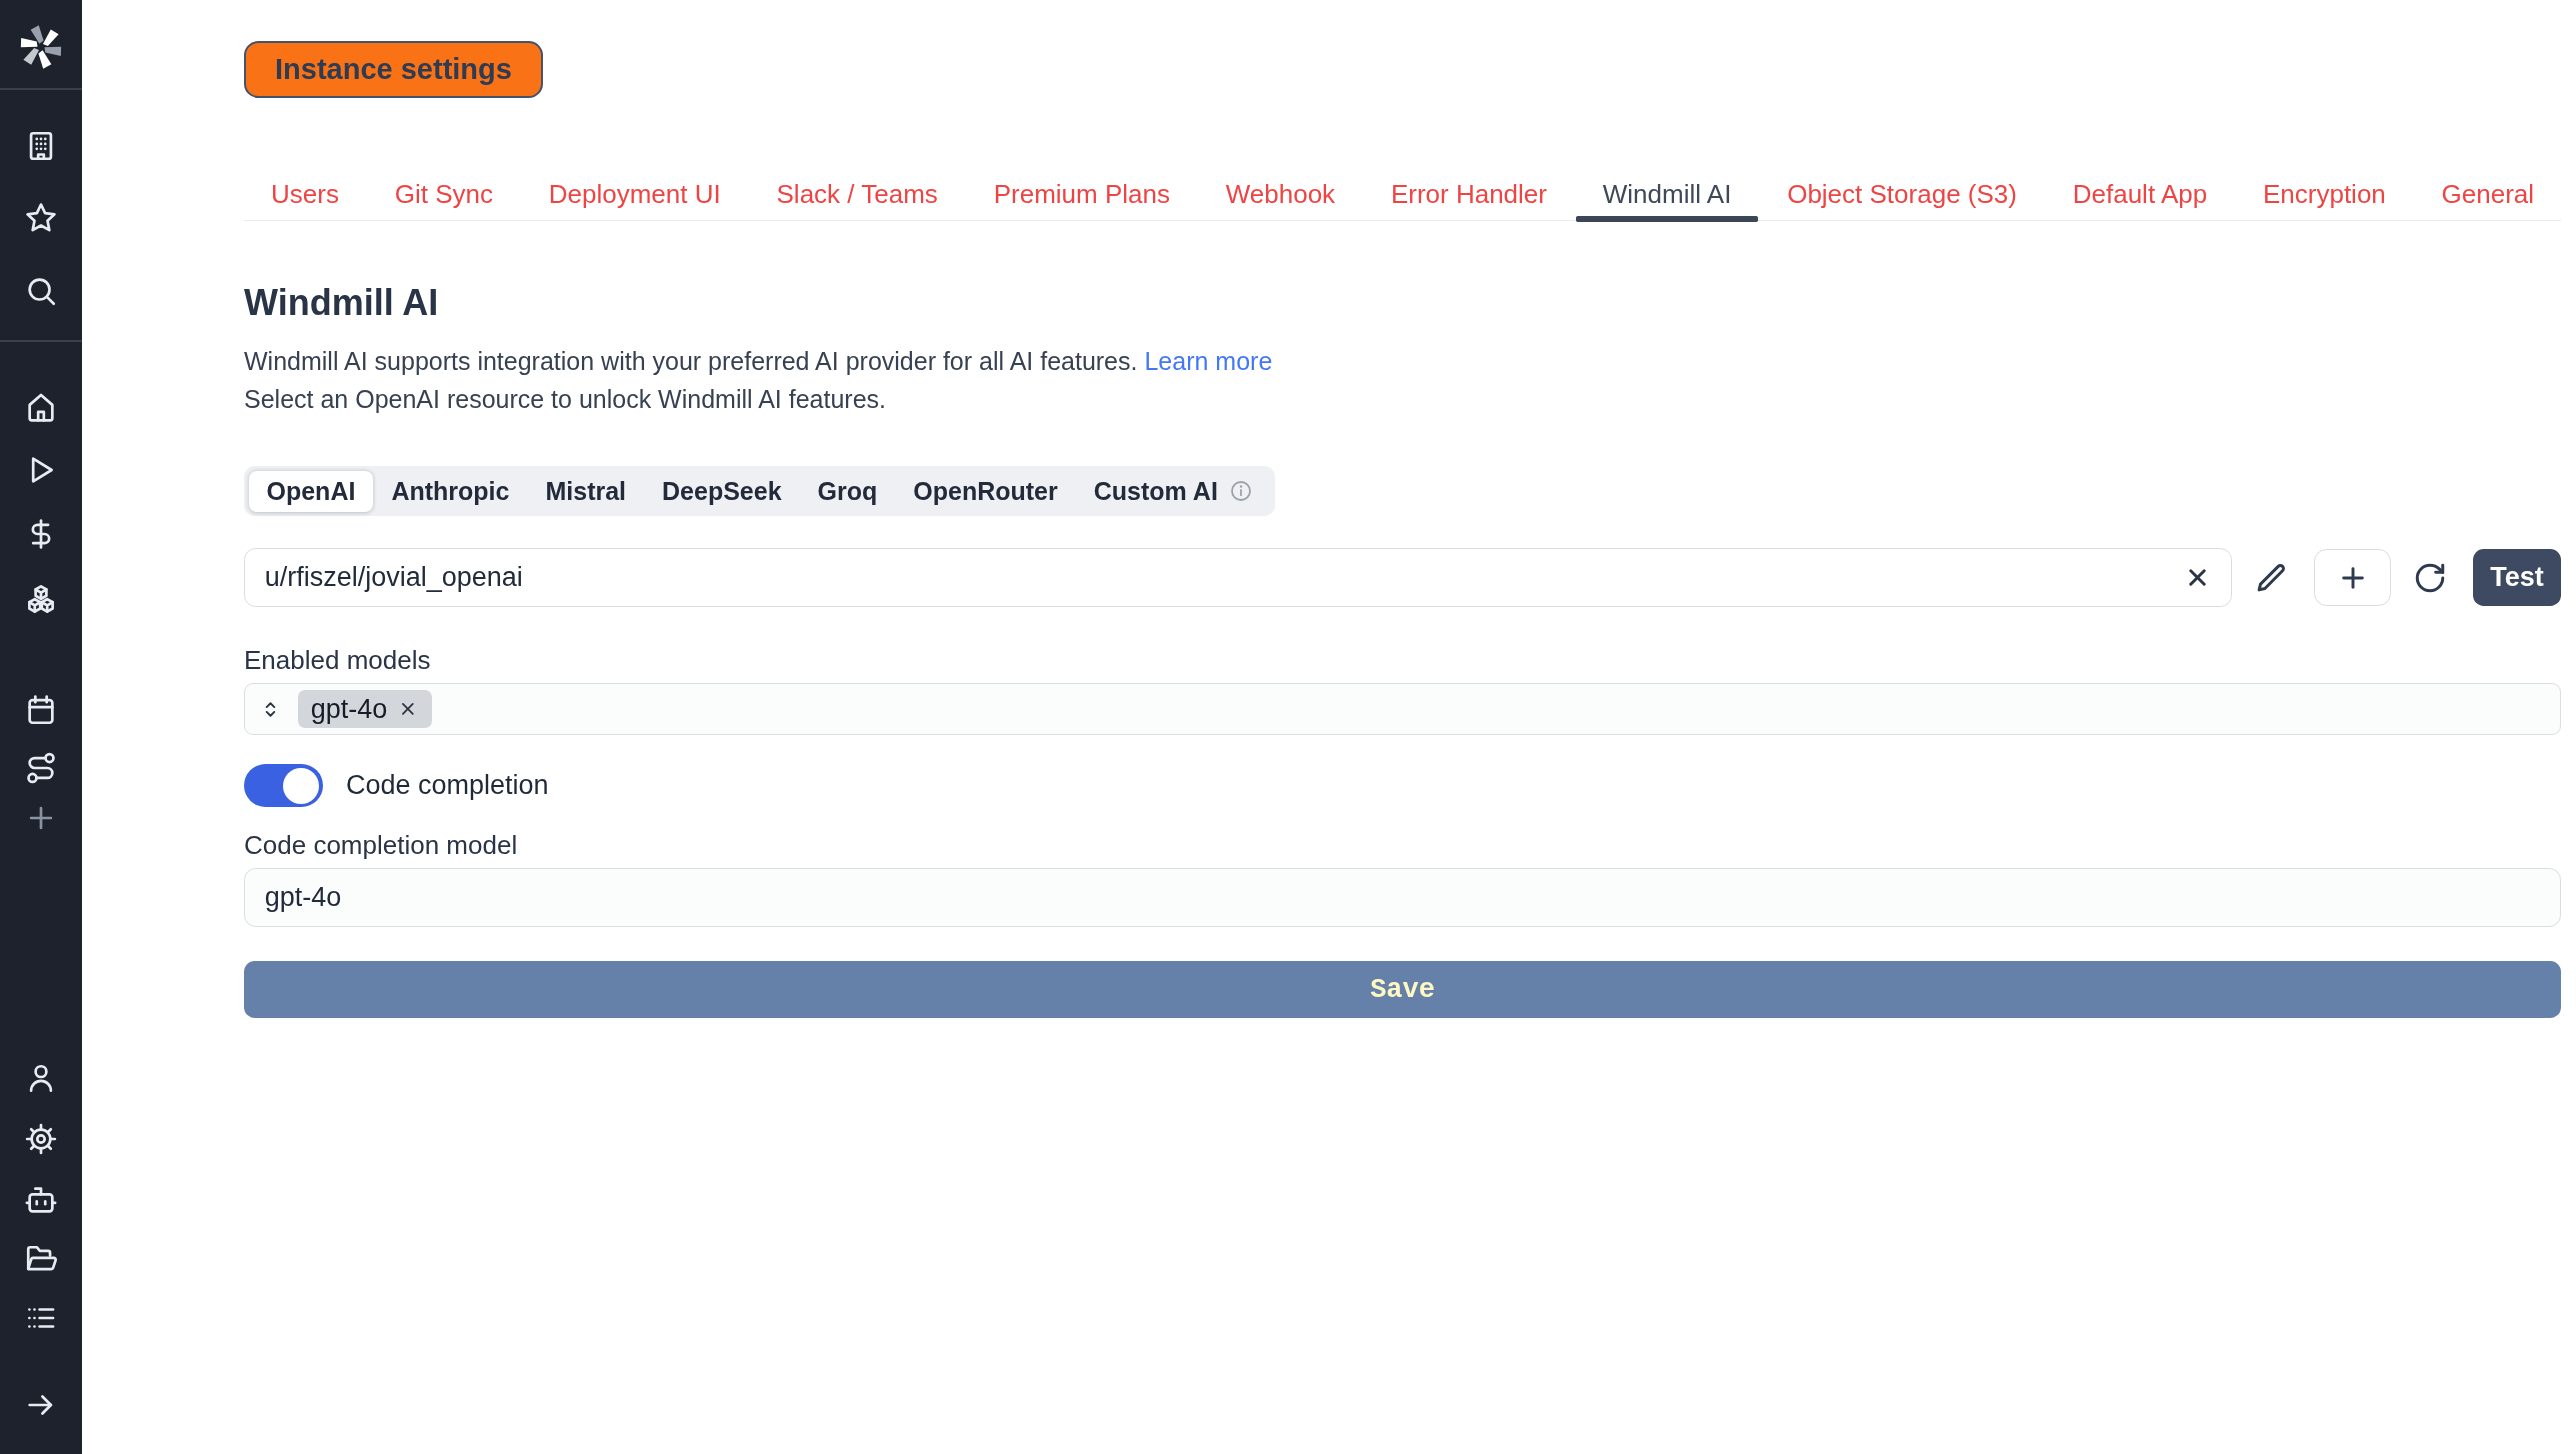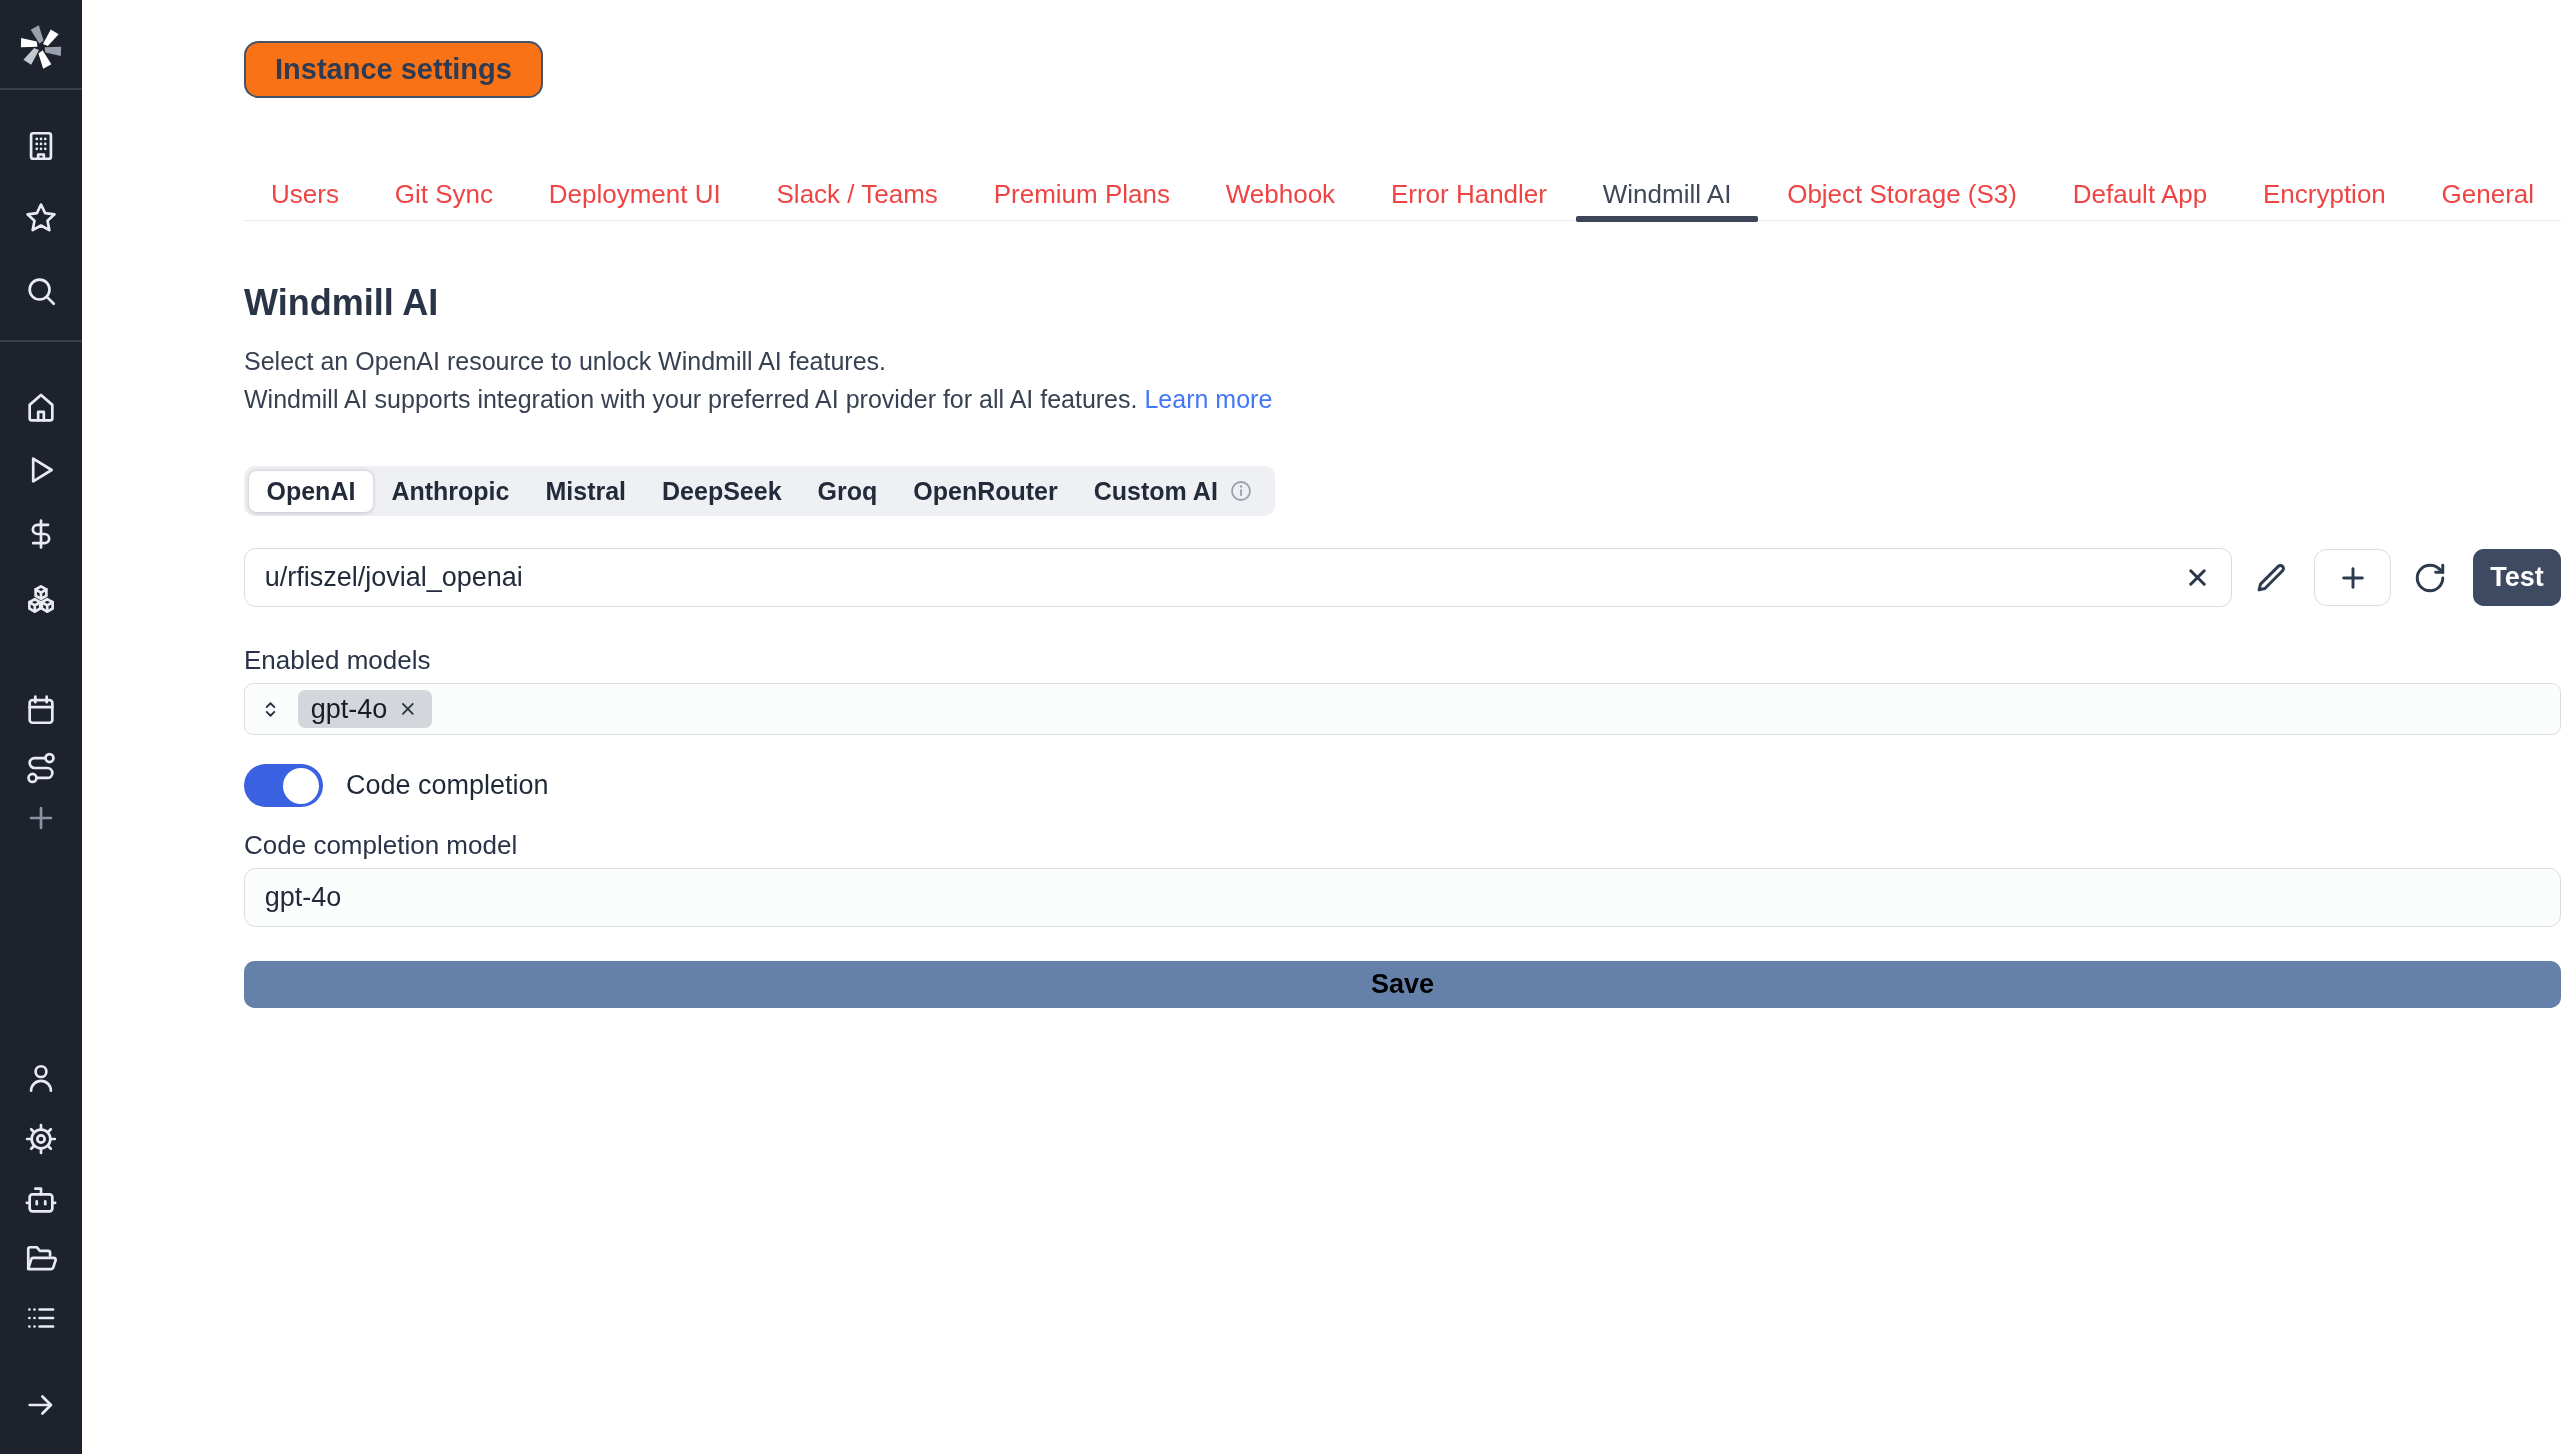--- a/index.html
+++ b/index.html
@@ -79,22 +79,22 @@
 
   .toggle-row { display:flex; align-items:center; gap:23px; margin-top:29px; }
   .toggle { position:relative; width:79px; height:43px; border-radius:21.5px; background:var(--accent-blue);
             border:none; cursor:pointer; flex-shrink:0; }
   .toggle .knob { position:absolute; top:3.6px; right:3.6px; width:36px; height:36px; border-radius:50%; background:#fff; }
   .toggle-label { font-size:27px; color:#1f2937; font-weight:500; }
 
   .cc-label { margin-top:23px; font-size:26px; color:#2a3447; }
   .cc-input { margin-top:7.2px; background:#fbfcfc; }
 
-  .save-btn { margin-top:34px; width:100%; height:47px; background:var(--save-blue); border:none; border-radius:10.7px;
-              color:#000000; font-size:27px; font-weight:700; cursor:pointer; font-family:Liberation Sans, sans-serif; }
+  .save-btn { margin-top:34px; width:100%; height:57px; background:var(--save-blue); border:none; border-radius:10.7px;
+              color:#fef9c3; font-size:27px; font-weight:700; cursor:pointer; font-family:Liberation Mono, monospace; }
 </style>
 </head>
 <body style="--sidebar-bg: #1d222d; --accent-blue: #3b61e3; --save-blue: #6681a9; --dark-slate: #3d4a61; --link-blue: #4277f5;">
 
 <aside class="sidebar">
   <div class="logo-btn">
     <svg viewBox="-24 -24 48 48">
       <g>
         <path d="M2 -3 L10 -18 L18 -13 L7 -1 Z" fill="#ffffff"></path>
         <path d="M2 -3 L10 -18 L18 -13 L7 -1 Z" fill="#9aa0ab" transform="rotate(60)"></path>
@@ -237,25 +237,25 @@
       <div class="tab">Error Handler</div>
       <div class="tab active">Windmill AI</div>
       <div class="tab">Object Storage (S3)</div>
       <div class="tab">Default App</div>
       <div class="tab">Encryption</div>
       <div class="tab">General</div>
     </nav>
 
   <h2 class="section-heading">Windmill AI</h2>
   <div class="section-desc">
-    <div>Select an OpenAI resource to unlock Windmill AI features.</div>
     <div>
       <span>Windmill AI supports integration with your preferred AI provider for all AI features.</span>
       <a class="learn-more">Learn more</a>
     </div>
+    <div>Select an OpenAI resource to unlock Windmill AI features.</div>
   </div>
 
   <div class="provider-tabs">
       <button class="prov selected">
         <span>OpenAI</span>
       </button>
       <button class="prov">
         <span>Anthropic</span>
       </button>
       <button class="prov">

